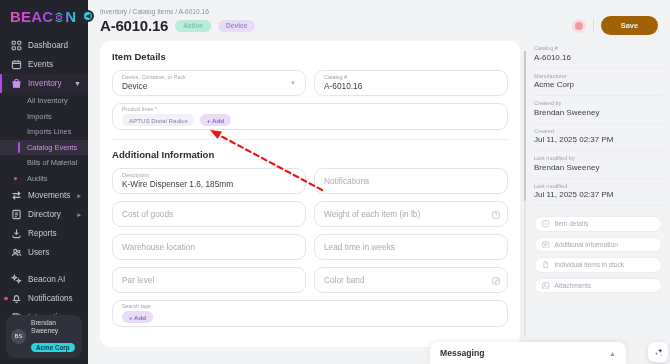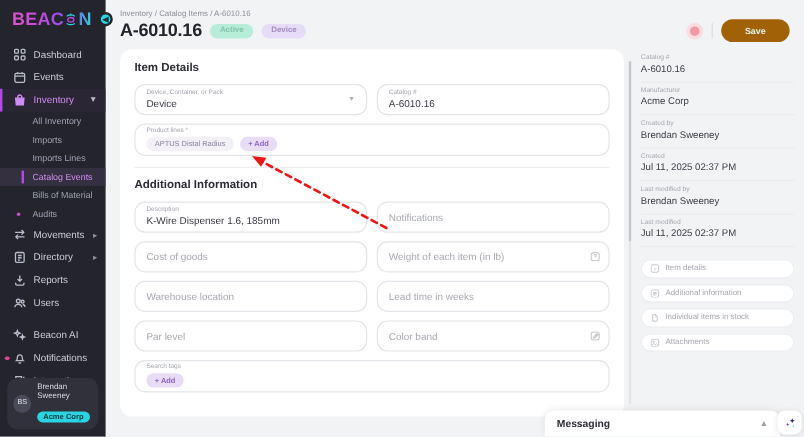--- a/index.html
+++ b/index.html
@@ -145,21 +145,21 @@
     border-radius: 9px; padding: 3px 7px; cursor:pointer; background:#fff;
   }
   .jump-item svg { width:7.5px; height:7.5px; stroke:#c3c5cd; fill:none; stroke-width:1.3; flex:0 0 7.5px; }
   .jump-label { font-size: 6.6px; color: #a6a8b0; }
 
   
   .anno { position: absolute; left:0; top:0; width: 670px; height: 364px; pointer-events:none; z-index: 40; }
 
   
   .messaging {
-    position:absolute; right: 20px; bottom: 0; width: 196px; height: 22px;
+    position:absolute; right: 44px; bottom: 0; width: 196px; height: 22px;
     background:#fff; border-radius: 8px 8px 0 0; box-shadow: 0 -1px 6px rgba(0,0,0,.08);
     display:flex; align-items:center; padding: 0 10px; z-index: 50; cursor:pointer;
   }
   .messaging .mtitle { font-size: 8.6px; font-weight:700; color:#2d2e36; }
   .messaging .mchev { margin-left:auto; font-size:7px; color:#9b9da5; }
   .ai-fab {
     position:absolute; right: 2px; bottom: 2px; width: 20px; height: 20px;
     background:#fff; border-radius: 6px; box-shadow: 0 1px 5px rgba(0,0,0,.12);
     display:flex; align-items:center; justify-content:center; z-index:51; cursor:pointer;
   }

